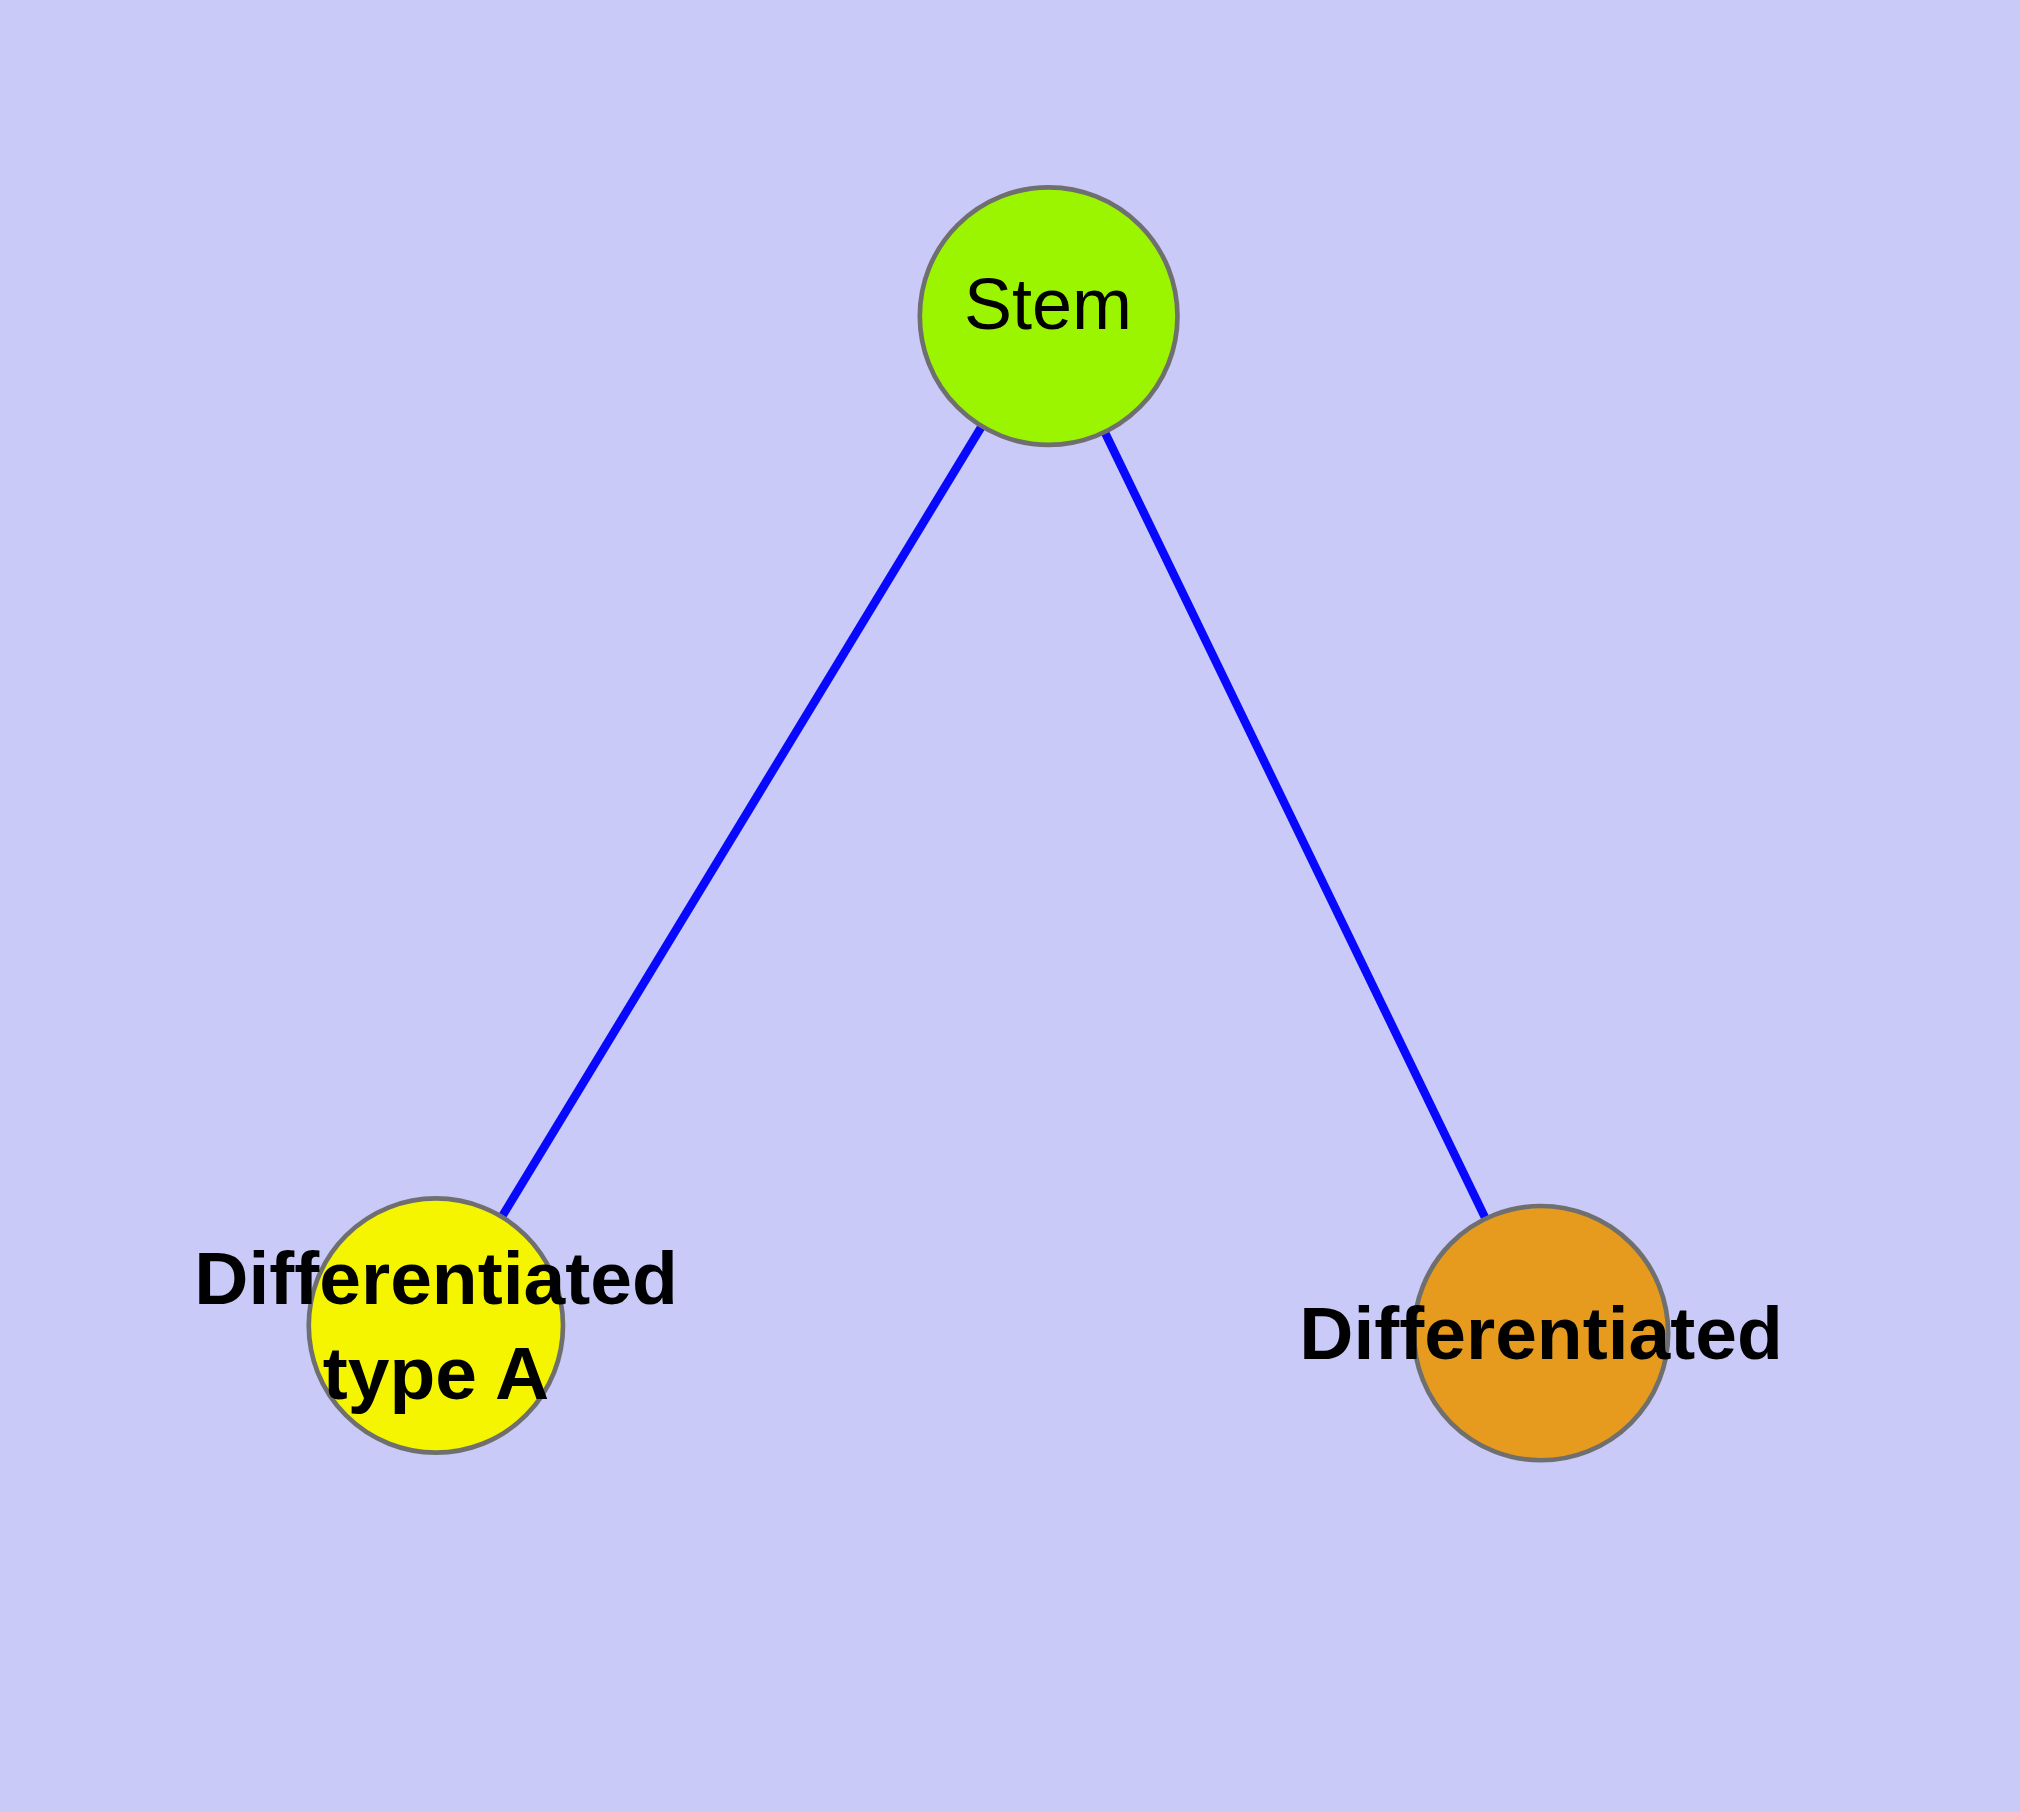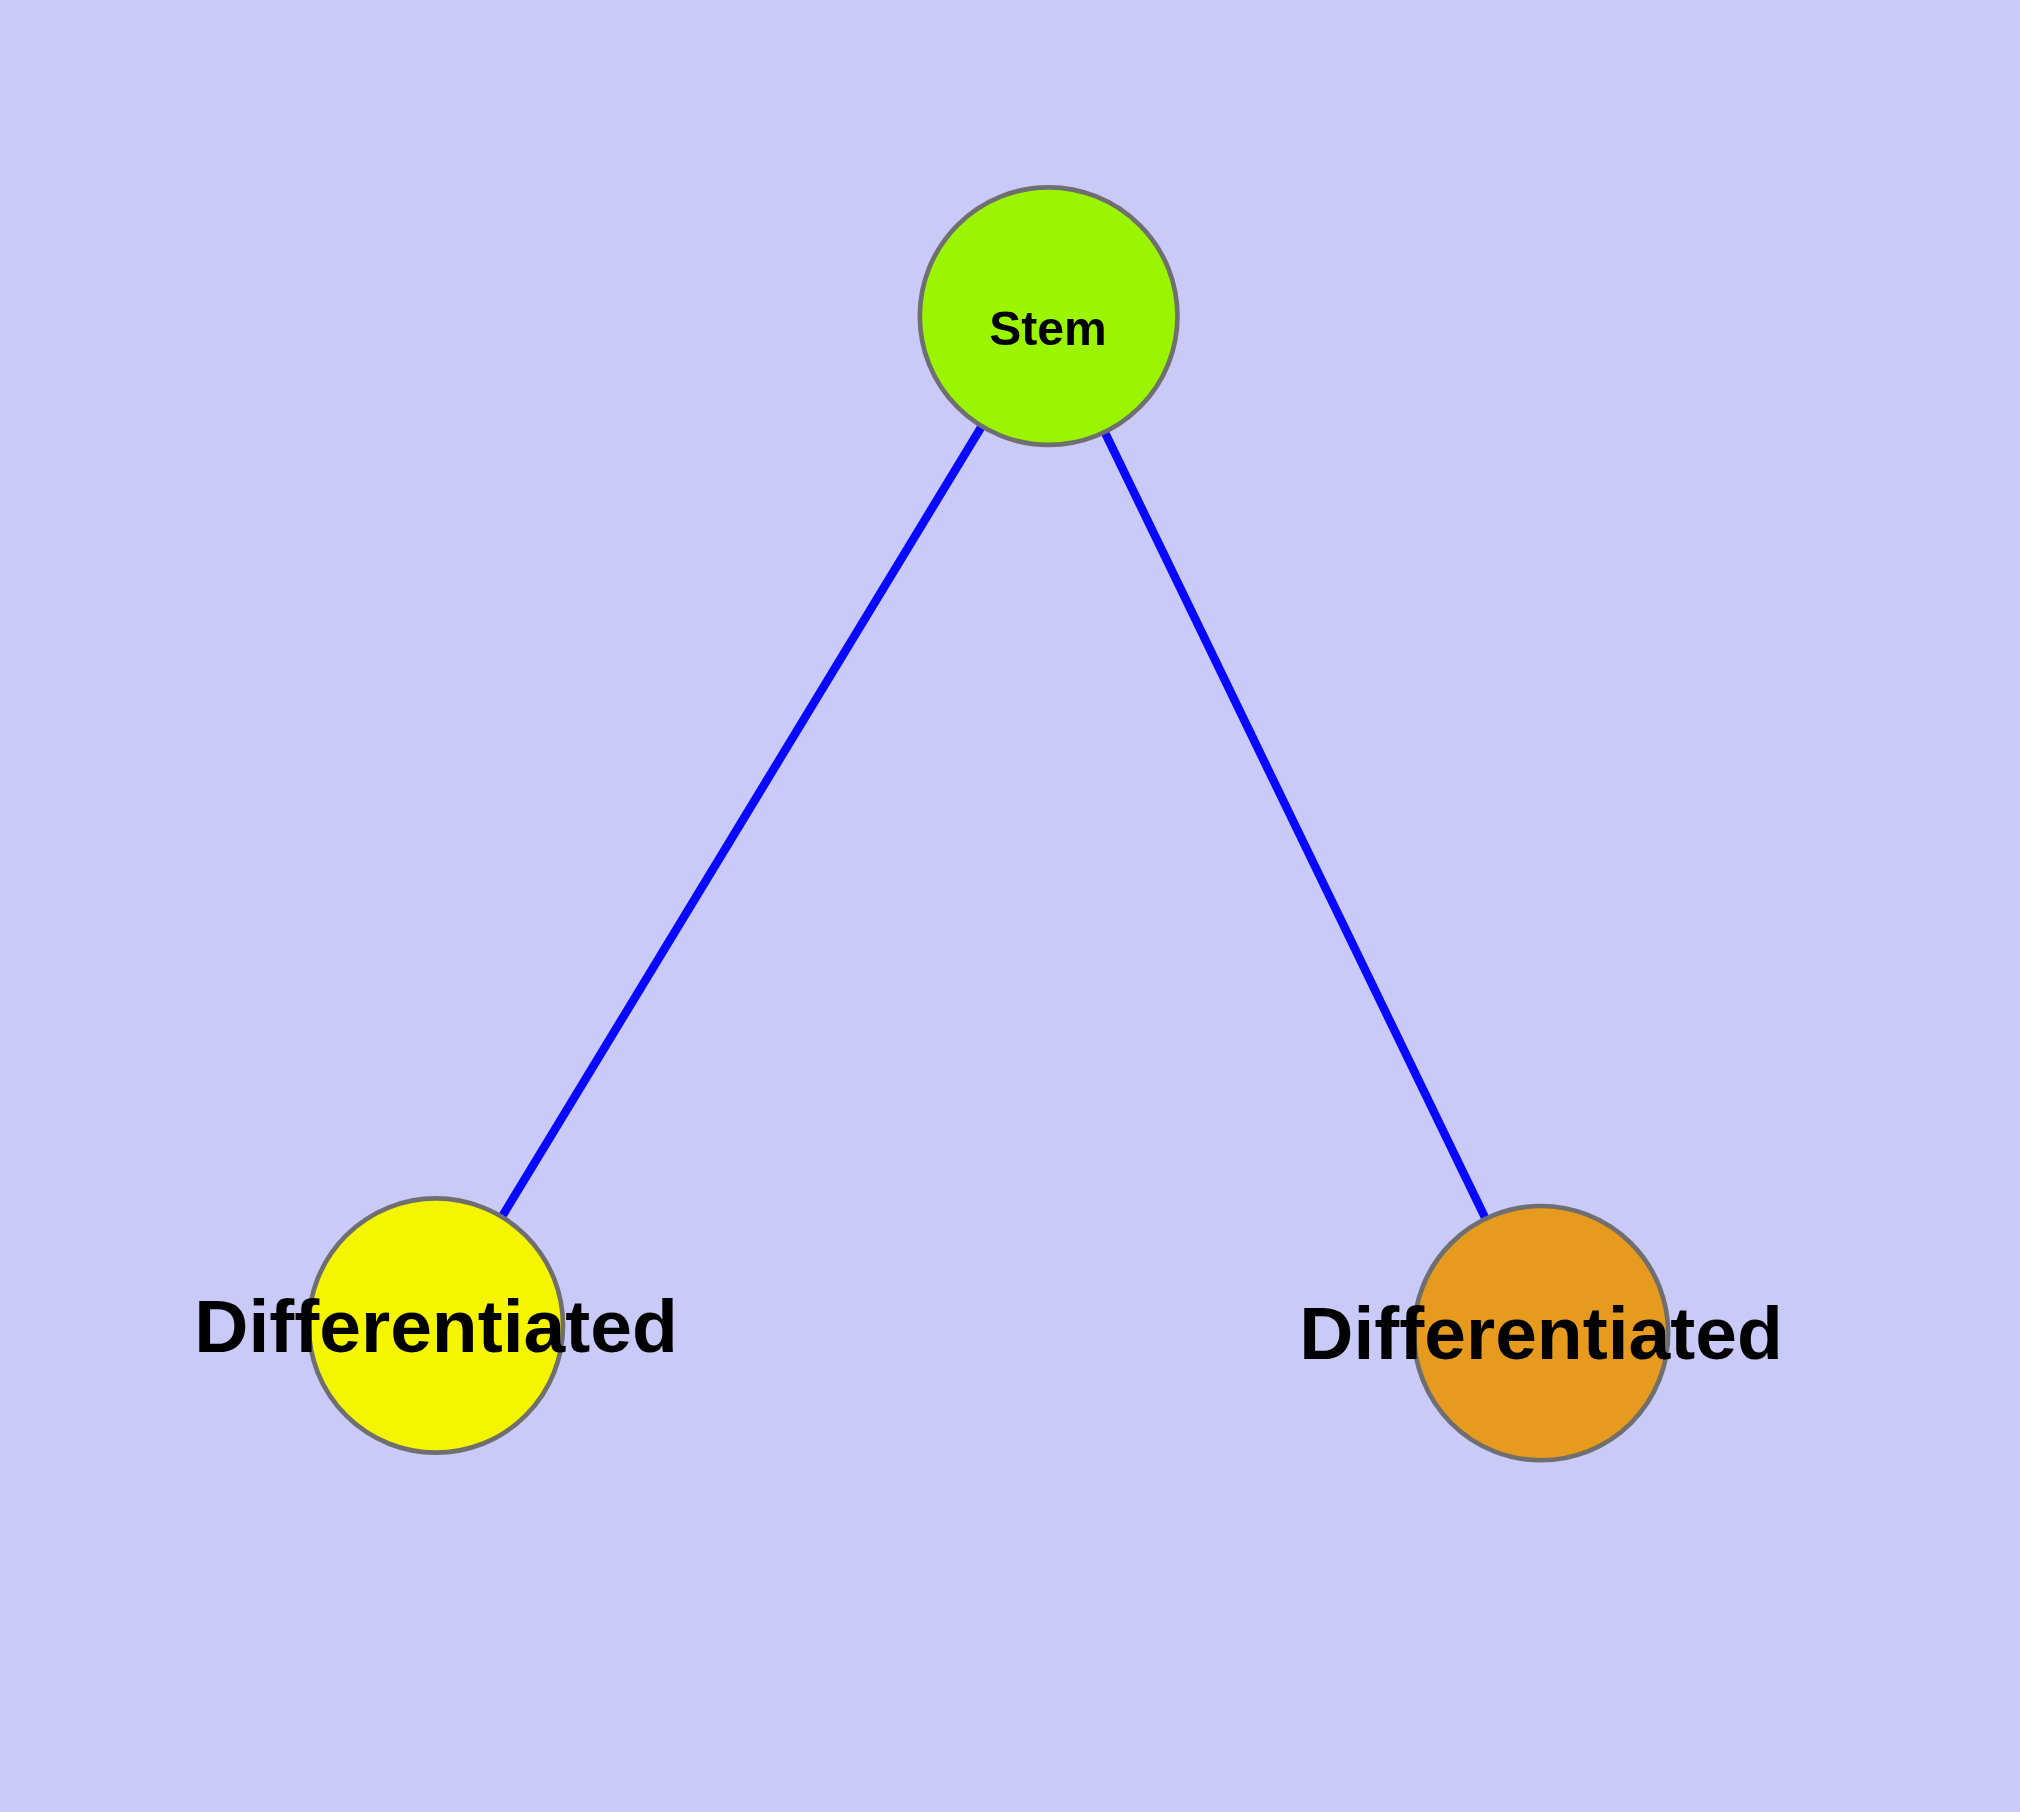--- a/index.html
+++ b/index.html
@@ -50,24 +50,25 @@
         <line x1="1158.1" y1="502.9" x2="591.8" y2="1435.8" stroke="#0808ff" stroke-width="10"></line>
         <line x1="1303.2" y1="509.8" x2="1752.6" y2="1438.0" stroke="#0808ff" stroke-width="10"></line>
       </g>
     <g>
         <circle cx="1237" cy="373" r="152" fill="#9bf500" stroke="#6f6f6f" stroke-width="5.5"></circle>
         <circle cx="514" cy="1564" r="150" fill="#f5f500" stroke="#6f6f6f" stroke-width="5.5"></circle>
         <circle cx="1818" cy="1573" r="150" fill="#e69b1e" stroke="#6f6f6f" stroke-width="5.5"></circle>
       </g>
   </svg>
   <div class="label-layer">
-      <div class="node-label" style="left: 1048px; top: 328px; color: rgb(0, 0, 0); font-size: 48px; line-height: 95px; font-weight: bold;">
+      <div class="node-label" style="left: 1048px; top: 304px; color: rgb(0, 0, 0); font-size: 72px; line-height: 95px; font-weight: normal;">
         <div class="label-line">Stem</div>
       </div>
       <div class="node-label" style="left: 436px; top: 1326px; color: rgb(0, 0, 0); font-size: 75px; line-height: 95px; font-weight: bold;">
         <div class="label-line">Differentiated</div>
+        <div class="label-line">type A</div>
       </div>
       <div class="node-label" style="left: 1541px; top: 1333px; color: rgb(0, 0, 0); font-size: 75px; line-height: 95px; font-weight: bold;">
         <div class="label-line">Differentiated</div>
       </div>
     </div>
 </div>
 
 
 </body></html>

